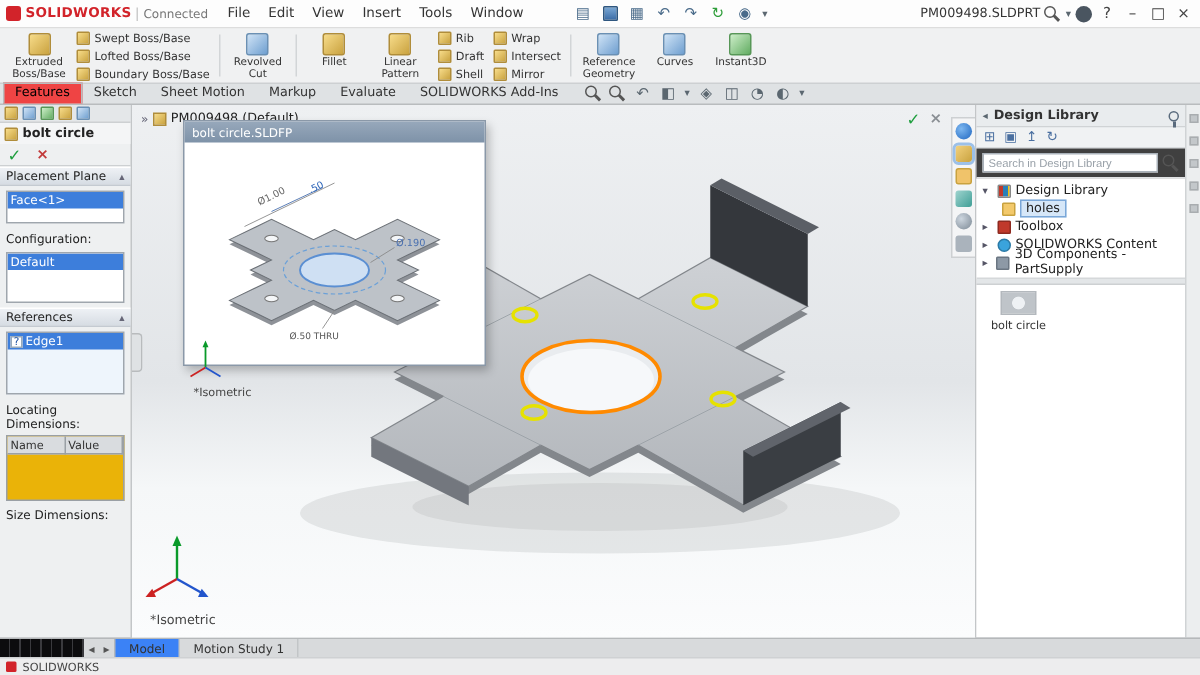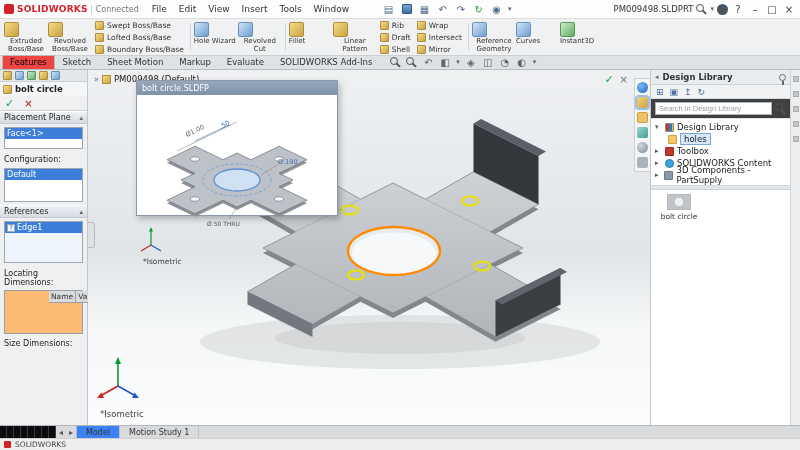--- a/index.html
+++ b/index.html
@@ -23,21 +23,21 @@
   .mag { width:11px; height:11px; position:relative; display:inline-block; }
   .mag::before { content:""; position:absolute; width:6px; height:6px; border:1.5px solid #555; border-radius:50%; left:0; top:0; }
   .mag::after { content:""; position:absolute; width:4.5px; height:1.6px; background:#555; transform:rotate(45deg); left:5.5px; top:7.5px; }
   .avatar { width:11px; height:11px; border-radius:50%; background:#4a5560; }
   .winbtn { width:14px; height:14px; display:inline-flex; align-items:center; justify-content:center; color:#444; font-size:10px; }
 
   
   .ribbon { height:37px; background:#f0f1f2; border-bottom:1px solid #cdd0d2; display:flex; align-items:stretch; padding:1px 2px; flex:0 0 auto; }
   .rgroup { display:flex; align-items:stretch; padding:0 2px; }
   .rsep { width:1px; background:#d2d5d7; margin:3px 1px; }
-  .rbig { width:44px; display:flex; flex-direction:column; align-items:flex-start; padding-top:2px; gap:1px; cursor:default; }
+  .rbig { width:44px; display:flex; flex-direction:column; align-items:center; padding-top:2px; gap:1px; cursor:default; }
   .ricon { width:15px; height:15px; border-radius:2px; flex:0 0 auto; }
   .ic-gold { background:linear-gradient(135deg,#f7dc8a,#c9a23f); border:1px solid #b08d3a; }
   .ic-blue { background:linear-gradient(135deg,#cfe3f6,#6f9fd0); border:1px solid #6a90b4; }
   .ic-green { background:linear-gradient(135deg,#cdeec9,#63ad63); border:1px solid #579757; }
   .rbig .lbl { font-size:7px; line-height:7.5px; text-align:center; color:#333; }
   .rstack { display:flex; flex-direction:column; justify-content:center; gap:2px; padding:0 3px; }
   .rsmall { display:flex; align-items:center; gap:3px; height:10px; cursor:default; }
   .sicon { width:9px; height:9px; border-radius:1px; flex:0 0 auto; }
   .rsmall .lbl { font-size:7.5px; color:#333; white-space:nowrap; }
 
@@ -61,38 +61,38 @@
   .ok { color:#1e9e3e; font-weight:bold; font-size:11px; }
   .no { color:#c23b3b; font-weight:bold; font-size:10px; }
   .pm-sec { height:13px; background:linear-gradient(#eef1f5,#d6dce3); border-top:1px solid #fff; border-bottom:1px solid #c4cad1; display:flex; align-items:center; justify-content:space-between; padding:0 4px; color:#222; }
   .pm-sec .ar { font-size:7px; color:#667; }
   .pm-box { background:#fff; border:1px solid #9fa6ad; margin:3px 4px; min-height:22px; font-size:8px; overflow:hidden; }
   .pm-box.tall { min-height:34px; }
   .pm-box.ref { min-height:42px; background:#eef5fc; }
   .selrow { background:#3d7edb; color:#fff; padding:1px 2px; display:flex; align-items:center; gap:2px; }
   .qmark { background:#fff; color:#1a4fa0; font-size:7px; width:8px; height:8px; display:inline-flex; align-items:center; justify-content:center; border:1px solid #9ab; }
   .pm-label { padding:3px 4px 1px; color:#222; }
-  .pm-table { margin:2px 4px; border:1px solid #9aa0a5; background:#fdba74; height:44px;padding-left:44px; }
+  .pm-table { margin:2px 4px; border:1px solid #9aa0a5; background:#eab308; height:44px; }
   .pm-table .hd { display:flex; }
   .pm-table .hd span { flex:1; background:#d9dcdf; border-right:1px solid #9aa0a5; border-bottom:1px solid #9aa0a5; padding:1px 2px; font-size:7.5px; color:#333; }
   .pm-fill { flex:1; }
 
   
   .viewport { flex:1; position:relative; overflow:hidden;
     background:linear-gradient(180deg,#eef0f2 0%,#e2e5e8 52%,#f5f7f8 72%,#fbfcfd 100%); }
   .vp-svg { position:absolute; inset:0; }
   .tree-flyout { position:absolute; top:4px; left:6px; display:flex; align-items:center; gap:3px; font-size:8.5px; color:#222; }
   .tree-ic { width:9px; height:9px; background:linear-gradient(135deg,#f7dc8a,#c9a23f); border:1px solid #b08d3a; }
   .flyarr { color:#667; font-size:8px; }
   .confirm { position:absolute; top:3px; right:22px; display:flex; gap:6px; align-items:center; }
   .iso-label { position:absolute; left:12px; bottom:6px; font-size:8.5px; color:#444; }
   .flyout-handle { position:absolute; left:0; top:152px; width:7px; height:26px; background:#dfe2e4; border:1px solid #b8bbbd; border-left:none; border-radius:0 3px 3px 0; }
 
   
-  .pwin { position:absolute; left:48px; top:10px; width:202px; height:136px; background:#fff; border:1px solid #8a98a8; box-shadow:2px 3px 6px rgba(0,0,0,.25); }
+  .pwin { position:absolute; left:34px; top:10px; width:202px; height:164px; background:#fff; border:1px solid #8a98a8; box-shadow:2px 3px 6px rgba(0,0,0,.25); }
   .pwin-title { height:14px; background:linear-gradient(#97a8bb,#7e92a8); color:#fff; font-size:8px; display:flex; align-items:center; padding:0 5px; }
   .pwin-body { position:relative; height:174px; }
   .pwin-iso { position:absolute; left:6px; bottom:3px; font-size:7.5px; color:#444; }
 
   
   .tp-strip { position:absolute; right:0; top:8px; width:16px; background:#f4f5f6; border:1px solid #cdd0d2; border-right:none; display:flex; flex-direction:column; align-items:center; gap:4px; padding:3px 0; }
   .tpt { width:11px; height:11px; border-radius:2px; }
   .tpt.active { outline:2px solid #9cc0e8; }
 
   
@@ -176,45 +176,37 @@
       <span class="winbtn">×</span>
     </div>
   </div>
 
   <div class="ribbon">
     <div class="rgroup">
       <div class="rbig">
         <span class="ricon ic-gold"></span>
         <span class="lbl">Extruded Boss/Base</span>
       </div>
-      <div class="rbig">
-        <span class="ricon ic-gold"></span>
-        <span class="lbl">Revolved Boss/Base</span>
-      </div>
       <div class="rstack">
         <div class="rsmall">
           <span class="sicon ic-gold"></span>
           <span class="lbl">Swept Boss/Base</span>
         </div>
         <div class="rsmall">
           <span class="sicon ic-gold"></span>
           <span class="lbl">Lofted Boss/Base</span>
         </div>
         <div class="rsmall">
           <span class="sicon ic-gold"></span>
           <span class="lbl">Boundary Boss/Base</span>
         </div>
       </div>
     </div>
     <div class="rsep"></div>
     <div class="rgroup">
-      <div class="rbig">
-        <span class="ricon ic-blue"></span>
-        <span class="lbl">Hole Wizard</span>
-      </div>
       <div class="rbig">
         <span class="ricon ic-blue"></span>
         <span class="lbl">Revolved Cut</span>
       </div>
     </div>
     <div class="rsep"></div>
     <div class="rgroup">
       <div class="rbig">
         <span class="ricon ic-gold"></span>
         <span class="lbl">Fillet</span>

